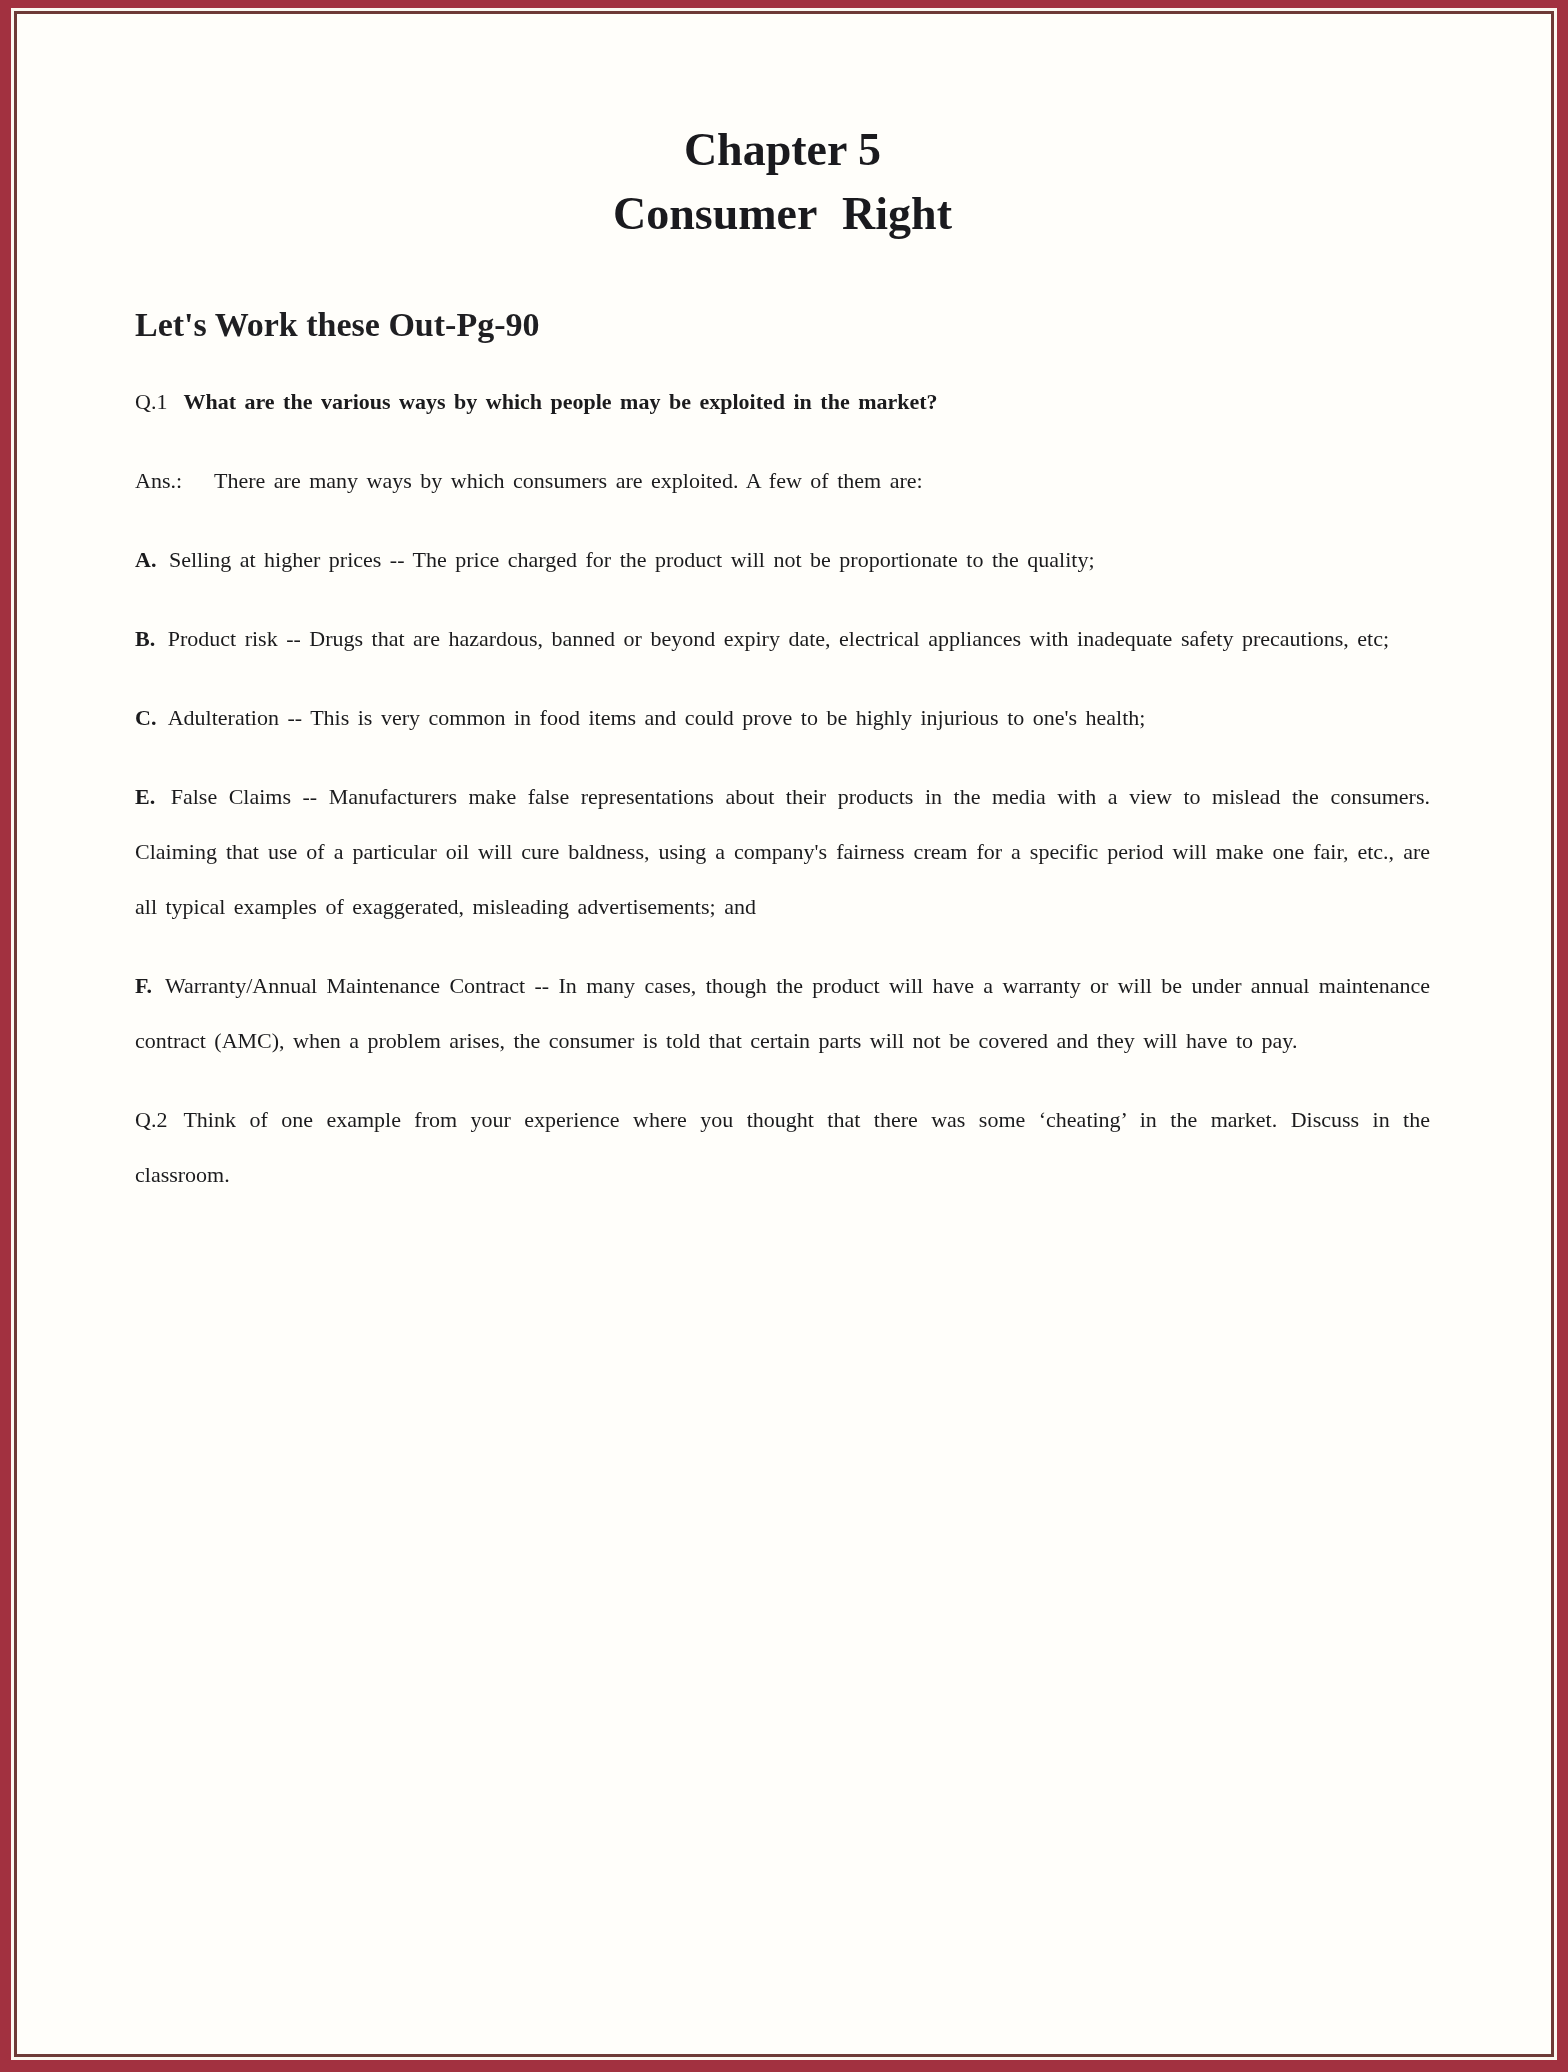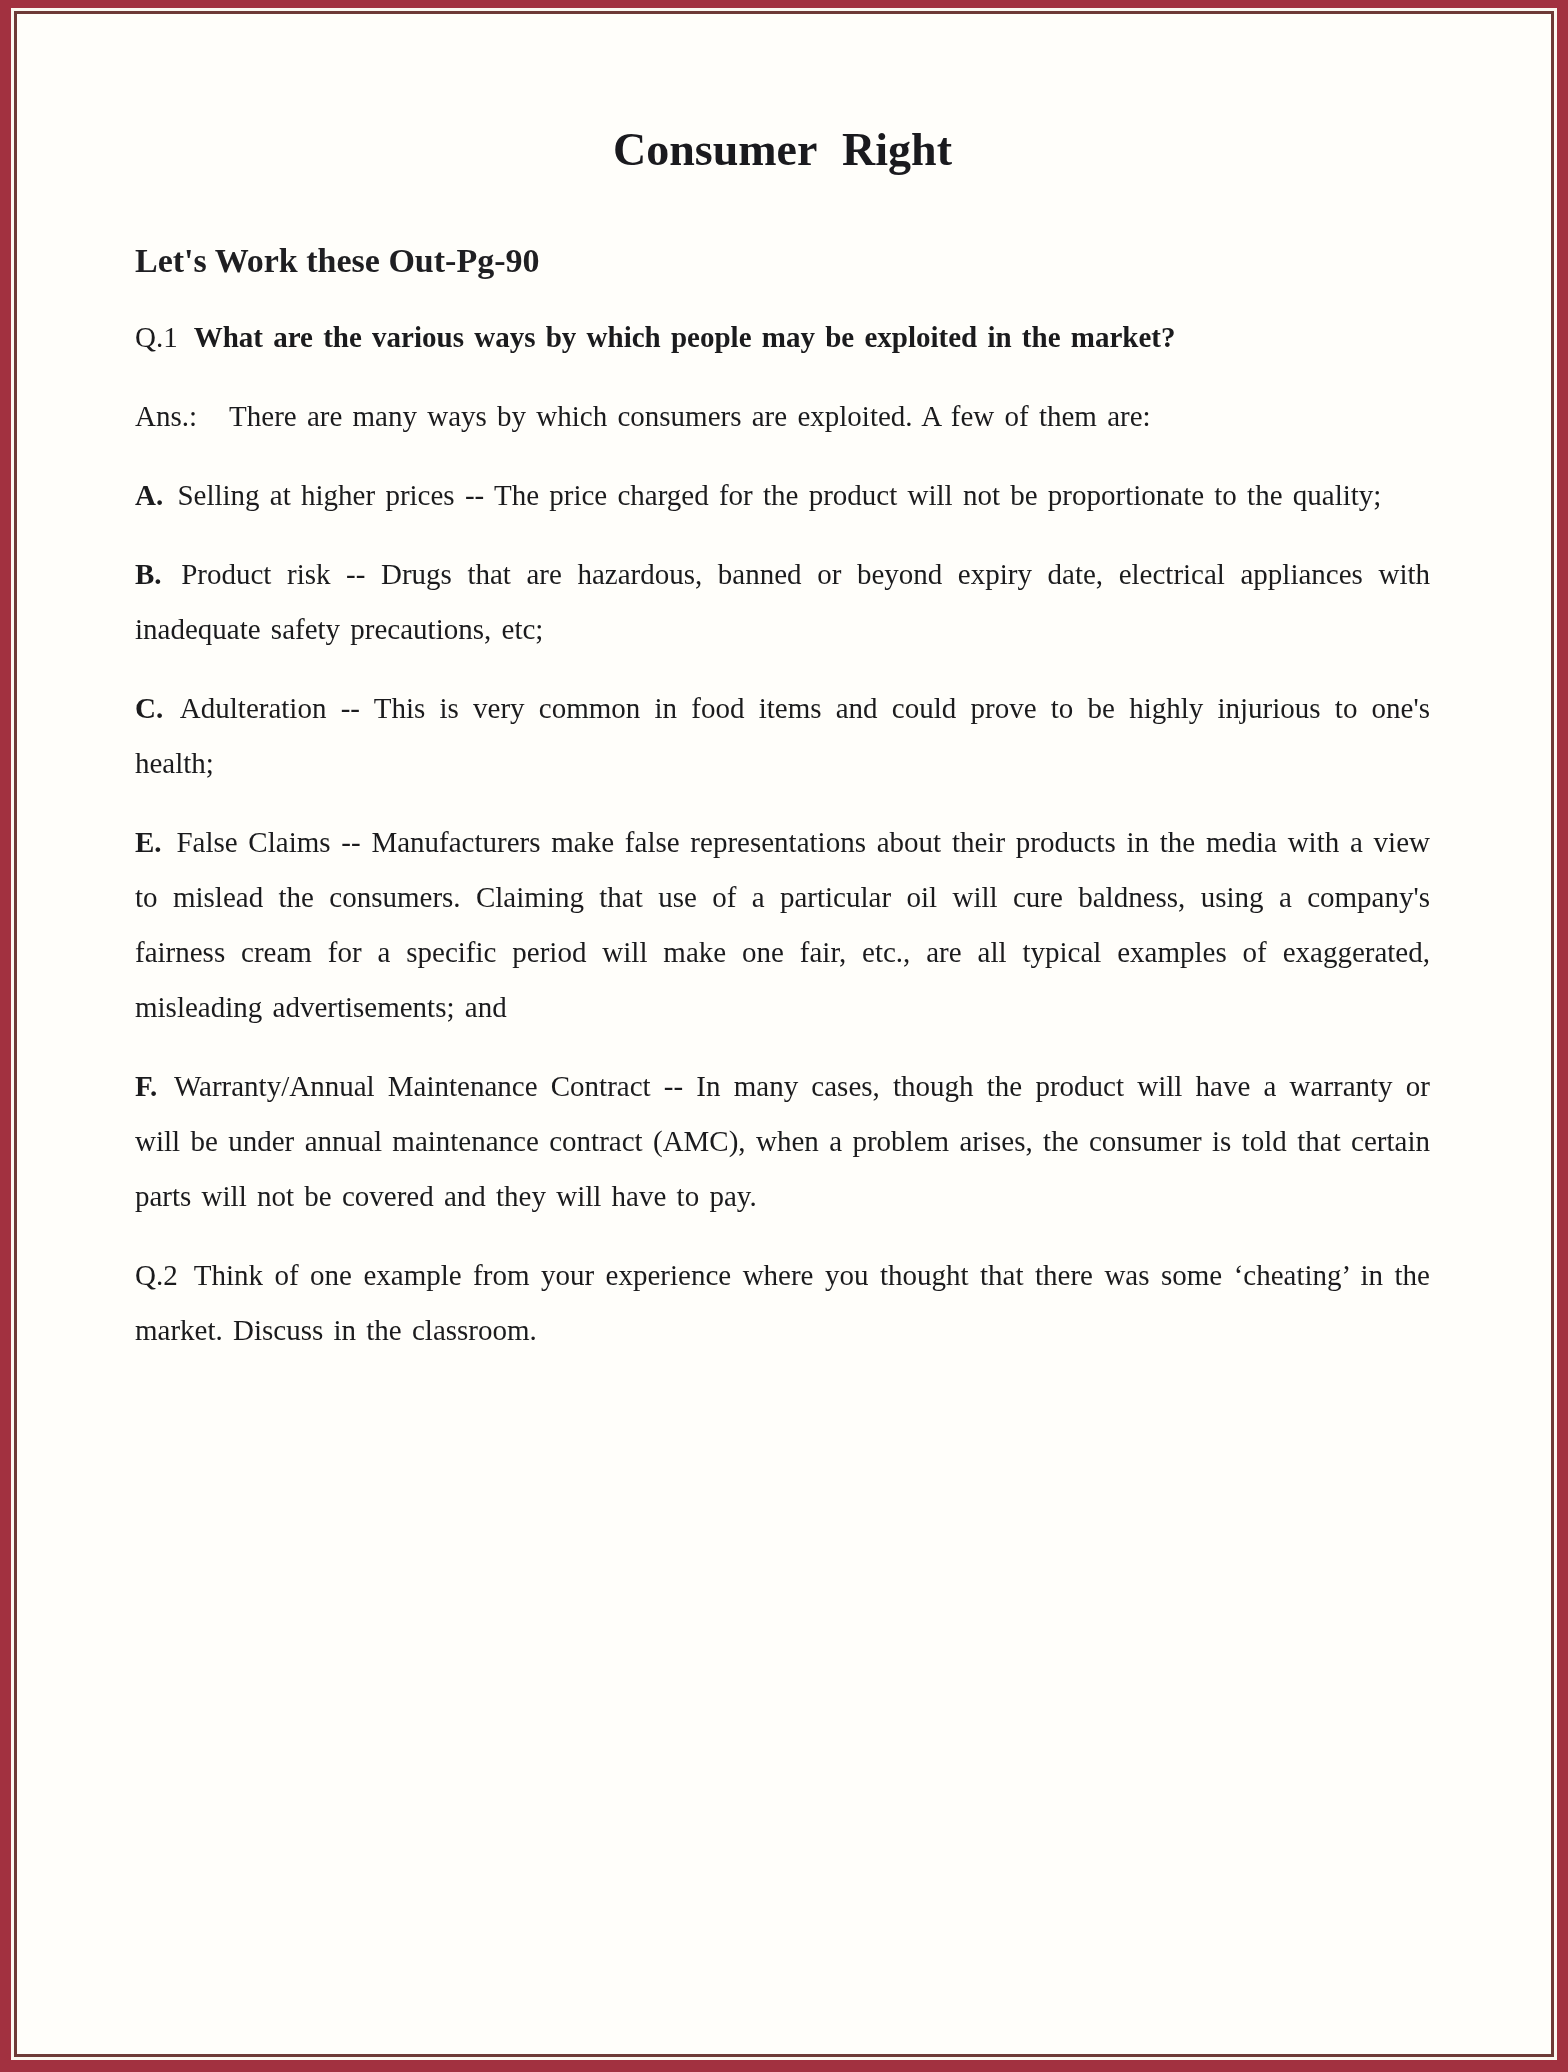--- a/index.html
+++ b/index.html
@@ -45,21 +45,21 @@
     word-spacing: 14px;
   }
   .heading {
     font-weight: bold;
     font-size: 34px;
     line-height: 46px;
     margin-top: 56px;
     color: #1f1f22;
   }
   .para {
-    font-size: 29px;
+    font-size: 22px;
     line-height: 55px;
     text-align: justify;
     margin: 24px 0 0 0;
     word-spacing: 3px;
   }
   .para.first {
     margin-top: 26px;
   }
   .qlabel {
     margin-right: 16px;
@@ -72,20 +72,21 @@
   }
   b { font-weight: bold; }
 </style>
 </head>
 <body>
 
 <div class="frame-white">
   <div class="frame-dark">
     <div class="page">
 
+      <div class="title">Chapter 5</div>
       <div class="title subtitle">Consumer Right</div>
 
       <div class="heading">Let's Work these Out-Pg-90</div>
 
       <p class="para first"><span class="qlabel">Q.1</span><b>What are the various ways by which people may be exploited in the market?</b></p>
 
       <p class="para"><span class="anslabel">Ans.:</span><span>There are many ways by which consumers are exploited. A few of them are:</span></p>
 
       <p class="para"><b class="ltr">A.</b> <span>Selling at higher prices -- The price charged for the product will not be proportionate to the quality;</span></p>
 

